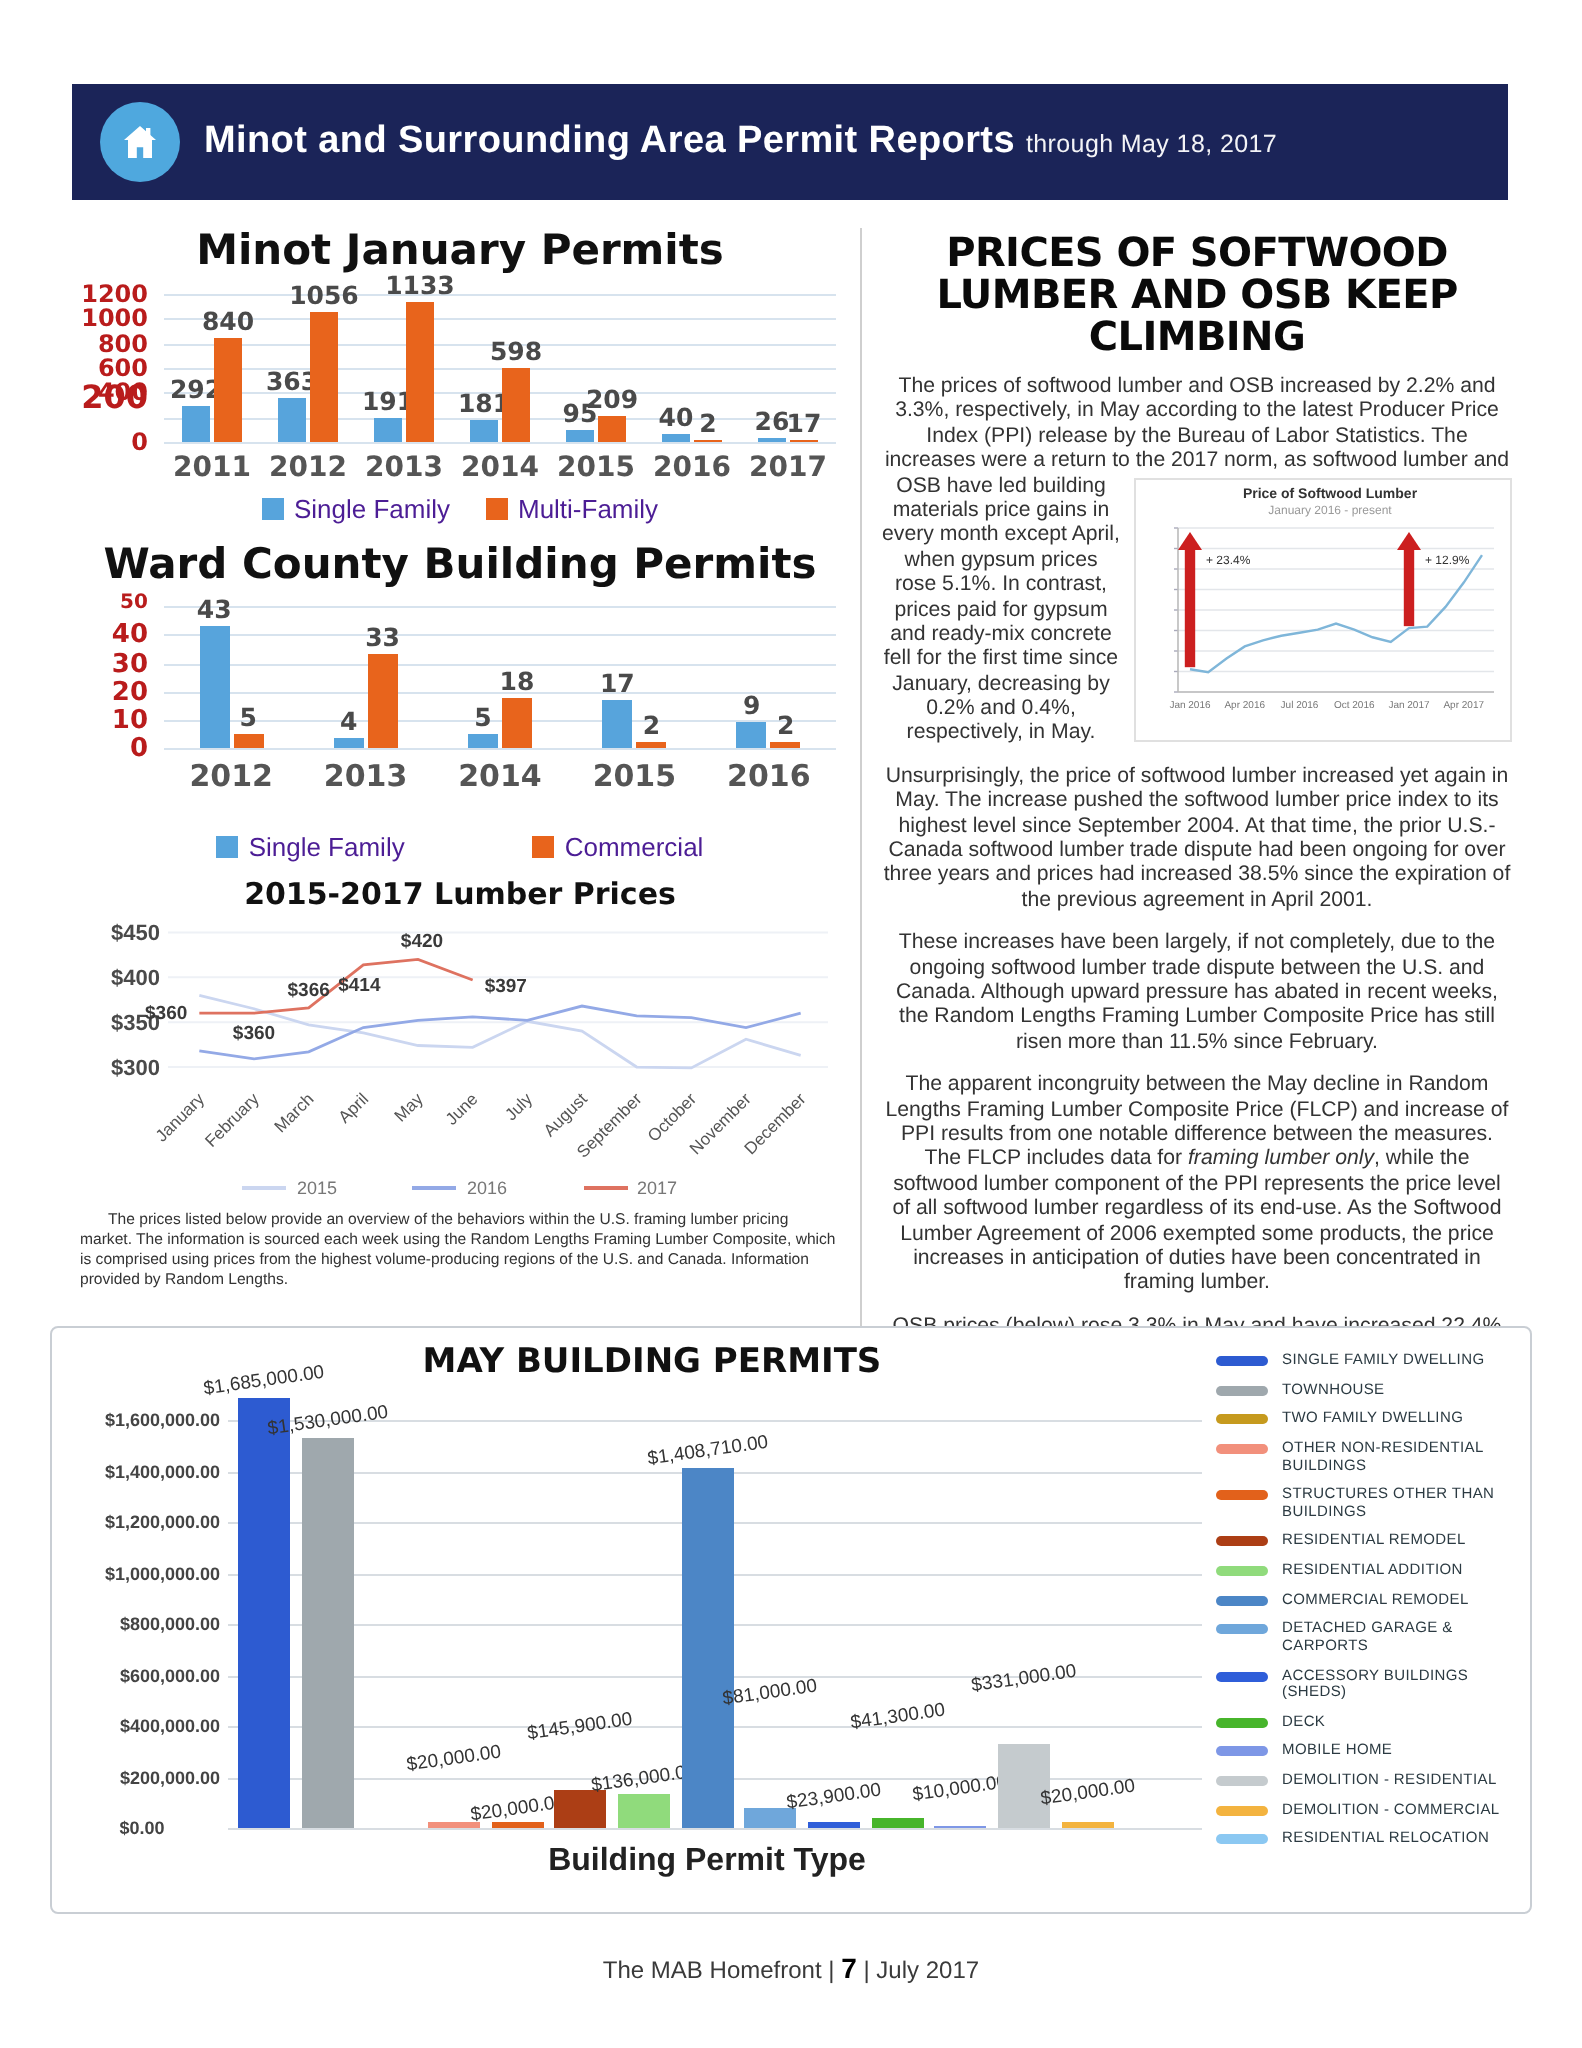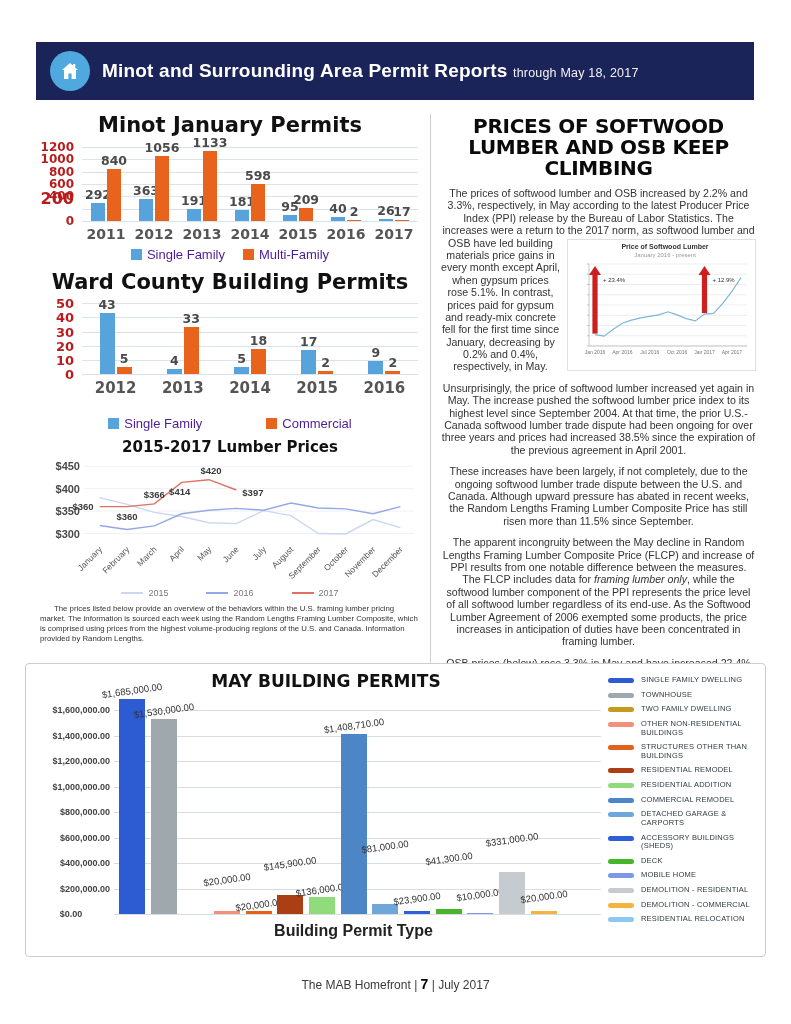--- a/index.html
+++ b/index.html
@@ -151,21 +151,21 @@
           <div class="ytick" style="left: 0px; top: 67px; width: 38px; font-size: 13px;">0</div>
           <div class="gridline" style="left: 46px; top: 59.8px; width: 336px;"></div>
           <div class="ytick" style="left: 0px; top: 52.8px; width: 38px; font-size: 13px;">10</div>
           <div class="gridline" style="left: 46px; top: 45.6px; width: 336px;"></div>
           <div class="ytick" style="left: 0px; top: 38.6px; width: 38px; font-size: 13px;">20</div>
           <div class="gridline" style="left: 46px; top: 31.4px; width: 336px;"></div>
           <div class="ytick" style="left: 0px; top: 24.4px; width: 38px; font-size: 13px;">30</div>
           <div class="gridline" style="left: 46px; top: 17.2px; width: 336px;"></div>
           <div class="ytick" style="left: 0px; top: 10.2px; width: 38px; font-size: 13px;">40</div>
           <div class="gridline" style="left: 46px; top: 3px; width: 336px;"></div>
-          <div class="ytick" style="left: 0px; top: -4px; width: 38px; font-size: 13px;">50</div>
+          <div class="ytick" style="left: 12px; top: -4px; width: 38px; font-size: 10px; text-align: center;">50</div>
           <div class="xtick" style="left: 47.6px; top: 79px; width: 64px; font-size: 15px;">2012</div>
           <div class="bar" style="left: 63.6px; top: 12.94px; width: 15px; height: 61.06px; background: rgb(87, 164, 220);"></div>
           <div class="vlabel" style="left: 47.1px; top: -3.06px; width: 48px;">43</div>
           <div class="bar" style="left: 80.6px; top: 66.9px; width: 15px; height: 7.1px; background: rgb(232, 100, 28);"></div>
           <div class="vlabel" style="left: 64.1px; top: 50.9px; width: 48px;">5</div>
           <div class="xtick" style="left: 114.8px; top: 79px; width: 64px; font-size: 15px;">2013</div>
           <div class="bar" style="left: 130.8px; top: 68.32px; width: 15px; height: 5.68px; background: rgb(87, 164, 220);"></div>
           <div class="vlabel" style="left: 114.3px; top: 52.32px; width: 48px;">4</div>
           <div class="bar" style="left: 147.8px; top: 27.14px; width: 15px; height: 46.86px; background: rgb(232, 100, 28);"></div>
           <div class="vlabel" style="left: 131.3px; top: 11.14px; width: 48px;">33</div>
@@ -285,21 +285,21 @@
               <text x="53.375" y="114" text-anchor="middle" font-size="5" fill="#777">Apr 2016</text>
               <text x="80.75" y="114" text-anchor="middle" font-size="5" fill="#777">Jul 2016</text>
               <text x="108.125" y="114" text-anchor="middle" font-size="5" fill="#777">Oct 2016</text>
               <text x="135.5" y="114" text-anchor="middle" font-size="5" fill="#777">Jan 2017</text>
               <text x="162.875" y="114" text-anchor="middle" font-size="5" fill="#777">Apr 2017</text>
             </svg>
         </span>
         <span>and OSB have led building materials price gains in every month except April, when gypsum prices rose 5.1%.  In contrast, prices paid for gypsum and ready-mix concrete fell for the first time since January, decreasing by 0.2% and 0.4%, respectively, in May.</span>
       </p>
       <p>Unsurprisingly, the price of softwood lumber increased yet again in May.  The increase pushed the softwood lumber price index to its highest level since September 2004.  At that time, the prior U.S.-Canada softwood lumber trade dispute had been ongoing for over three years and prices had increased 38.5% since the expiration of the previous agreement in April 2001.</p>
-      <p>These increases have been largely, if not completely, due to the ongoing softwood lumber trade dispute between the U.S. and Canada. Although upward pressure has abated in recent weeks, the Random Lengths Framing Lumber Composite Price has still risen more than 11.5% since September.</p>
+      <p>These increases have been largely, if not completely, due to the ongoing softwood lumber trade dispute between the U.S. and Canada. Although upward pressure has abated in recent weeks, the Random Lengths Framing Lumber Composite Price has still risen more than 11.5% since February.</p>
       <p><span>The apparent incongruity between the May decline in Random Lengths Framing Lumber Composite Price (FLCP) and increase of PPI results from one notable difference between the measures.  The FLCP includes data for </span><i>framing lumber only</i><span>, while the softwood lumber component of the PPI represents the price level of all softwood lumber regardless of its end-use.  As the Softwood Lumber Agreement of 2006 exempted some products, the price increases in anticipation of duties have been concentrated in framing lumber.</span></p>
       <p>OSB prices (below) rose 3.3% in May and have increased 22.4% over the last 12 months. The price index for OSB has risen 14.0% and 34.3% since January of 2017 and January 2016, respectively.</p>
     </div>
   </div>
 
   <div class="permits-box">
     <h2 class="permits-title">MAY BUILDING PERMITS</h2>
     <div id="chart-may">
         <div class="gridline" style="left: 88px; top: 250px; width: 487px;"></div>
         <div class="ytick" style="left: 6px; top: 245px; width: 78px; text-align: center;">$0.00</div>

